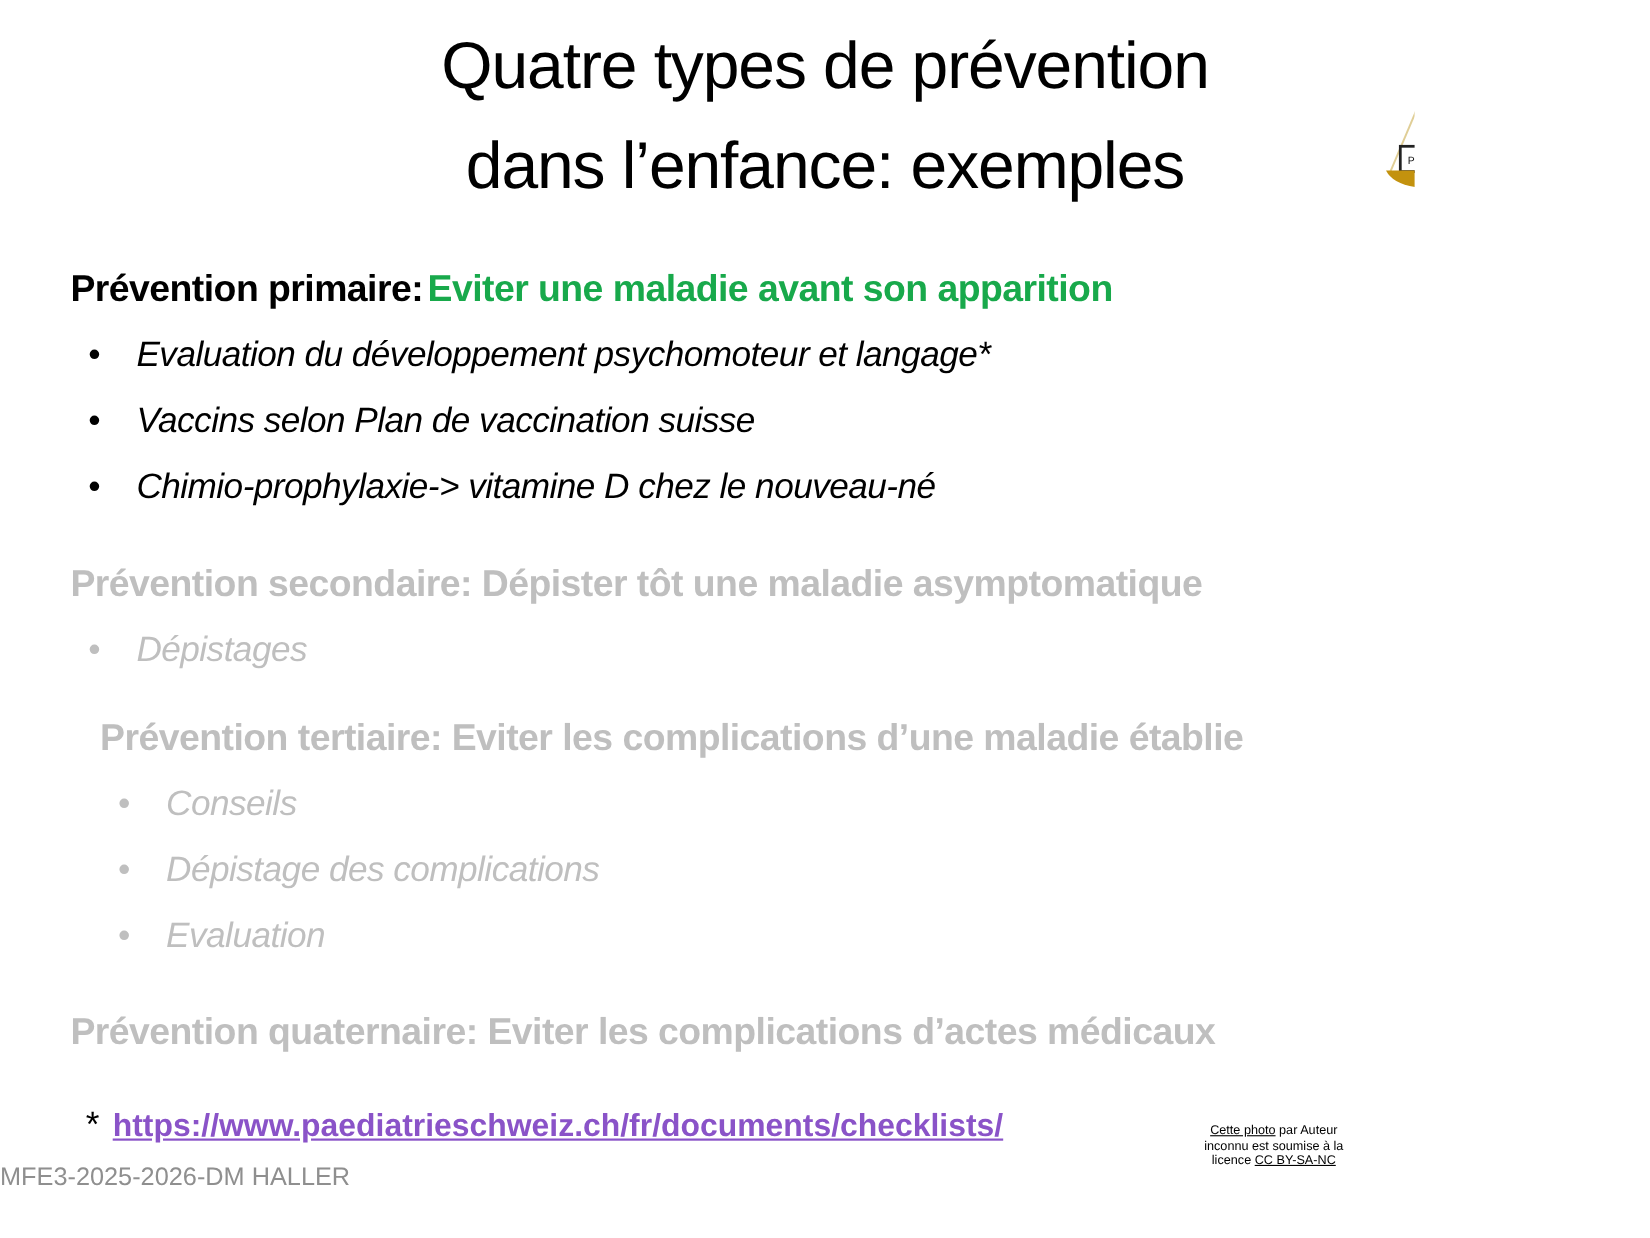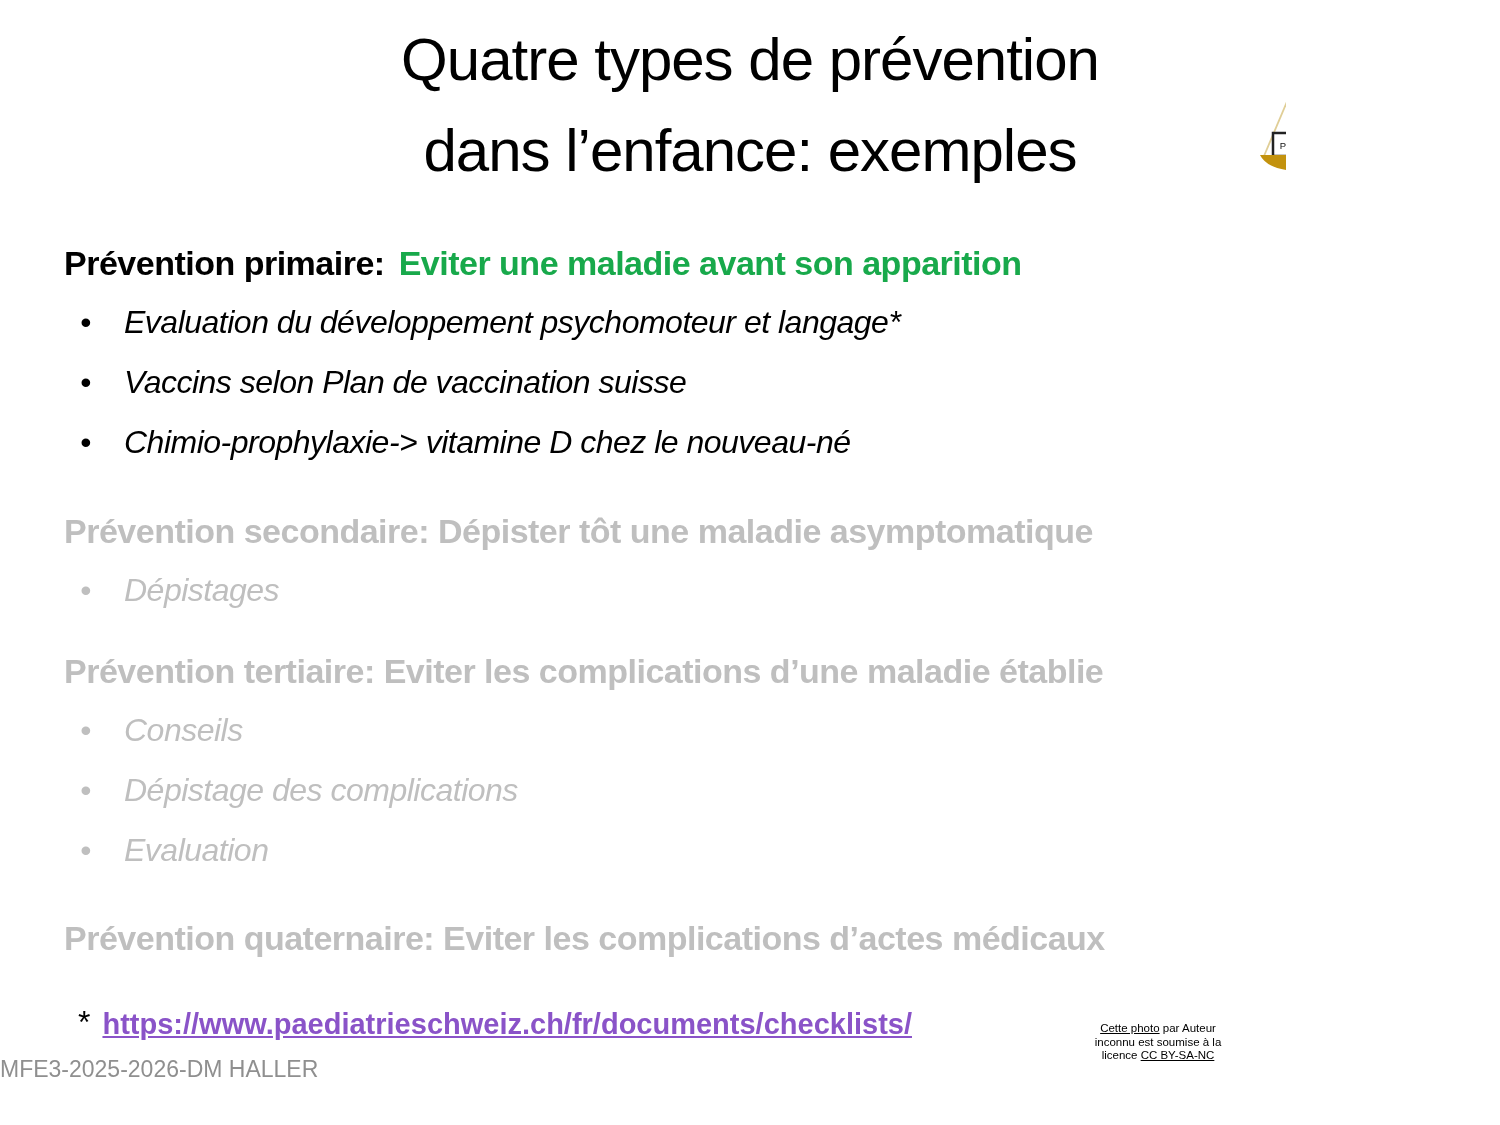--- a/index.html
+++ b/index.html
@@ -45,21 +45,21 @@
     left: 64px;
     right: 10px;
   }
   .sec-heading {
     font-size: 34px;
     font-weight: 700;
     line-height: 46px;
     white-space: nowrap;
     letter-spacing: -0.5px;
   }
-  .sec-heading .prefix { color: #000000; margin-right: 14px; }
+  .sec-heading .prefix { color: #000000; margin-right: 4px; }
   .sec-heading .highlight { color: #18A94B; }
   .section.muted .sec-heading { color: #BFBFBF; }
   .bullets { margin-top: 6px; }
   .bullet {
     position: relative;
     padding-left: 60px;
     font-size: 32px;
     font-weight: 400;
     line-height: 60px;
     color: #000000;
@@ -71,21 +71,21 @@
     content: "\2022";
     position: absolute;
     left: 16px;
     top: 0;
     font-size: 32px;
   }
   .section.muted .bullet { color: #BFBFBF; }
 
   #section-primary    { top: 240px; }
   #section-secondary  { top: 508px; }
-  #section-tertiary   { top: 648px; }
+  #section-tertiary   { top: 648px; margin-left: 27px; }
   #section-quaternary { top: 915px; }
 
   
   .footnote {
     position: absolute;
     left: 78px;
     top: 1004px;
     display: flex;
     align-items: flex-start;
   }

